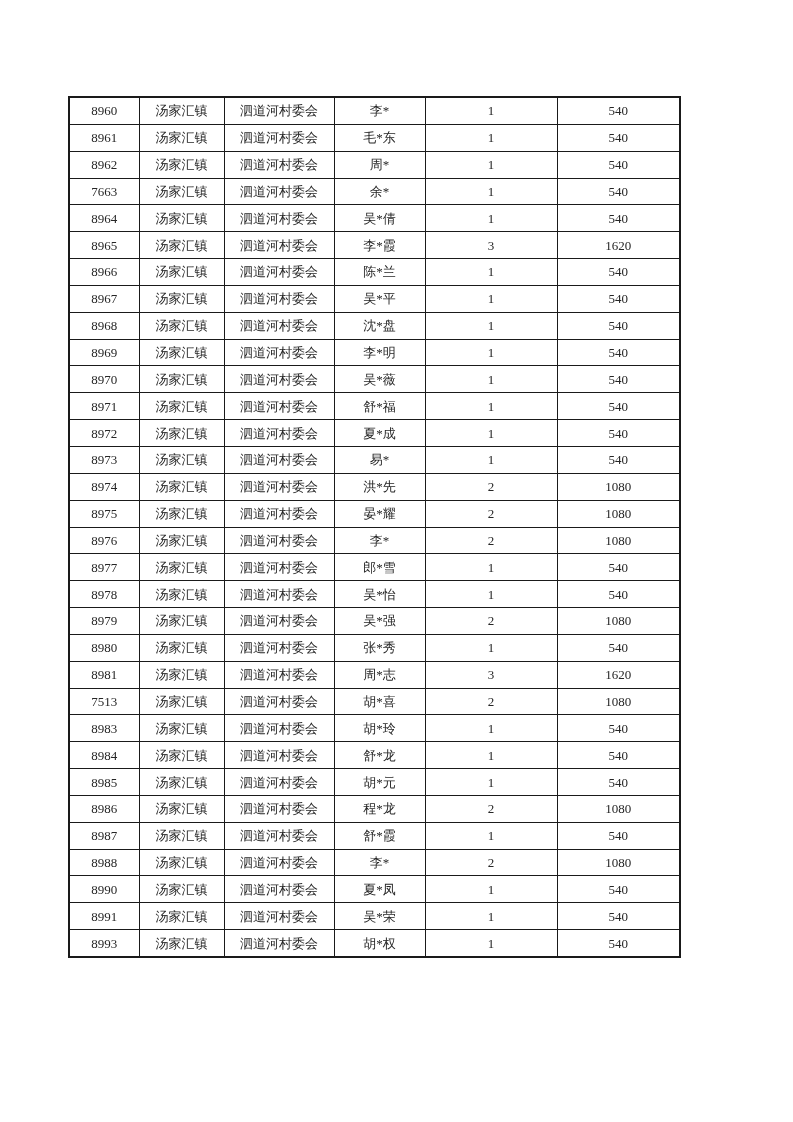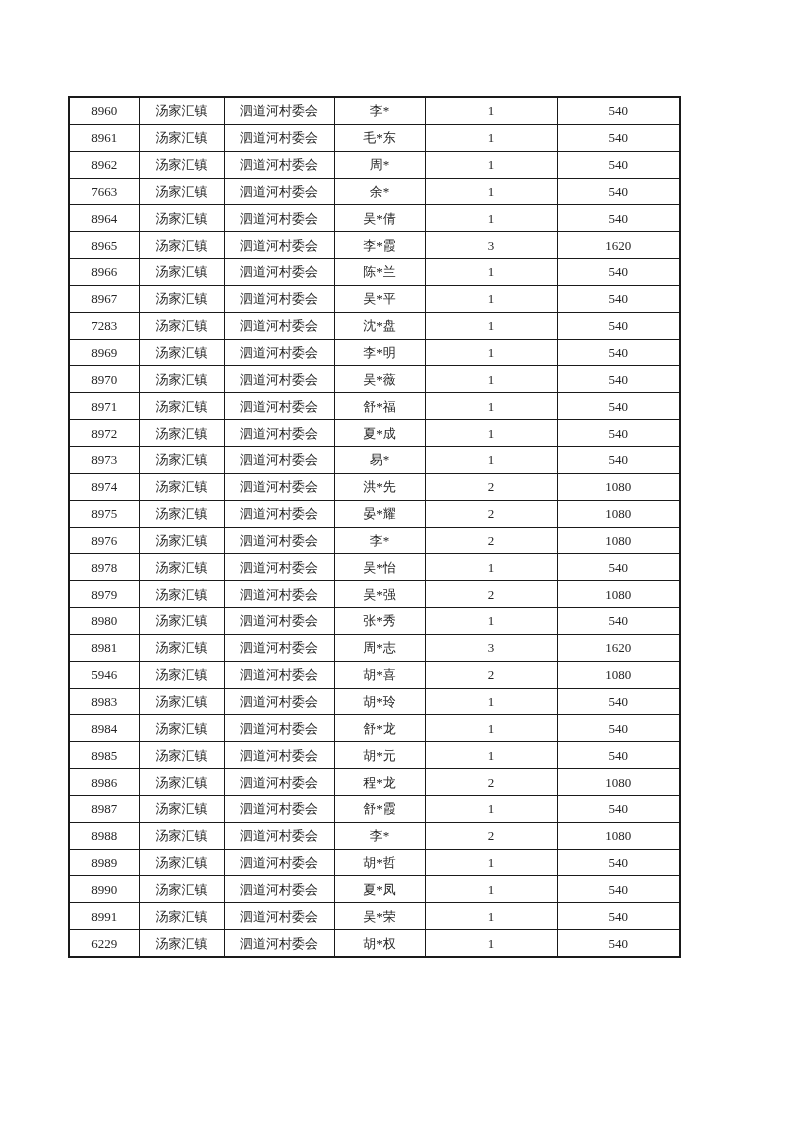--- a/index.html
+++ b/index.html
@@ -120,21 +120,21 @@
         </tr>
         <tr>
           <td>8967</td>
           <td>汤家汇镇</td>
           <td>泗道河村委会</td>
           <td>吴*平</td>
           <td>1</td>
           <td>540</td>
         </tr>
         <tr>
-          <td>7283</td>
+          <td>8968</td>
           <td>汤家汇镇</td>
           <td>泗道河村委会</td>
           <td>沈*盘</td>
           <td>1</td>
           <td>540</td>
         </tr>
         <tr>
           <td>8969</td>
           <td>汤家汇镇</td>
           <td>泗道河村委会</td>
@@ -190,20 +190,28 @@
           <td>2</td>
           <td>1080</td>
         </tr>
         <tr>
           <td>8976</td>
           <td>汤家汇镇</td>
           <td>泗道河村委会</td>
           <td>李*</td>
           <td>2</td>
           <td>1080</td>
+        </tr>
+        <tr>
+          <td>8977</td>
+          <td>汤家汇镇</td>
+          <td>泗道河村委会</td>
+          <td>郎*雪</td>
+          <td>1</td>
+          <td>540</td>
         </tr>
         <tr>
           <td>8978</td>
           <td>汤家汇镇</td>
           <td>泗道河村委会</td>
           <td>吴*怡</td>
           <td>1</td>
           <td>540</td>
         </tr>
         <tr>
@@ -224,21 +232,21 @@
         </tr>
         <tr>
           <td>8981</td>
           <td>汤家汇镇</td>
           <td>泗道河村委会</td>
           <td>周*志</td>
           <td>3</td>
           <td>1620</td>
         </tr>
         <tr>
-          <td>5946</td>
+          <td>7513</td>
           <td>汤家汇镇</td>
           <td>泗道河村委会</td>
           <td>胡*喜</td>
           <td>2</td>
           <td>1080</td>
         </tr>
         <tr>
           <td>8983</td>
           <td>汤家汇镇</td>
           <td>泗道河村委会</td>
@@ -280,45 +288,37 @@
         </tr>
         <tr>
           <td>8988</td>
           <td>汤家汇镇</td>
           <td>泗道河村委会</td>
           <td>李*</td>
           <td>2</td>
           <td>1080</td>
         </tr>
         <tr>
-          <td>8989</td>
-          <td>汤家汇镇</td>
-          <td>泗道河村委会</td>
-          <td>胡*哲</td>
-          <td>1</td>
-          <td>540</td>
-        </tr>
-        <tr>
           <td>8990</td>
           <td>汤家汇镇</td>
           <td>泗道河村委会</td>
           <td>夏*凤</td>
           <td>1</td>
           <td>540</td>
         </tr>
         <tr>
           <td>8991</td>
           <td>汤家汇镇</td>
           <td>泗道河村委会</td>
           <td>吴*荣</td>
           <td>1</td>
           <td>540</td>
         </tr>
         <tr>
-          <td>6229</td>
+          <td>8993</td>
           <td>汤家汇镇</td>
           <td>泗道河村委会</td>
           <td>胡*权</td>
           <td>1</td>
           <td>540</td>
         </tr>
       </tbody>
   </table>
 </div>
 

